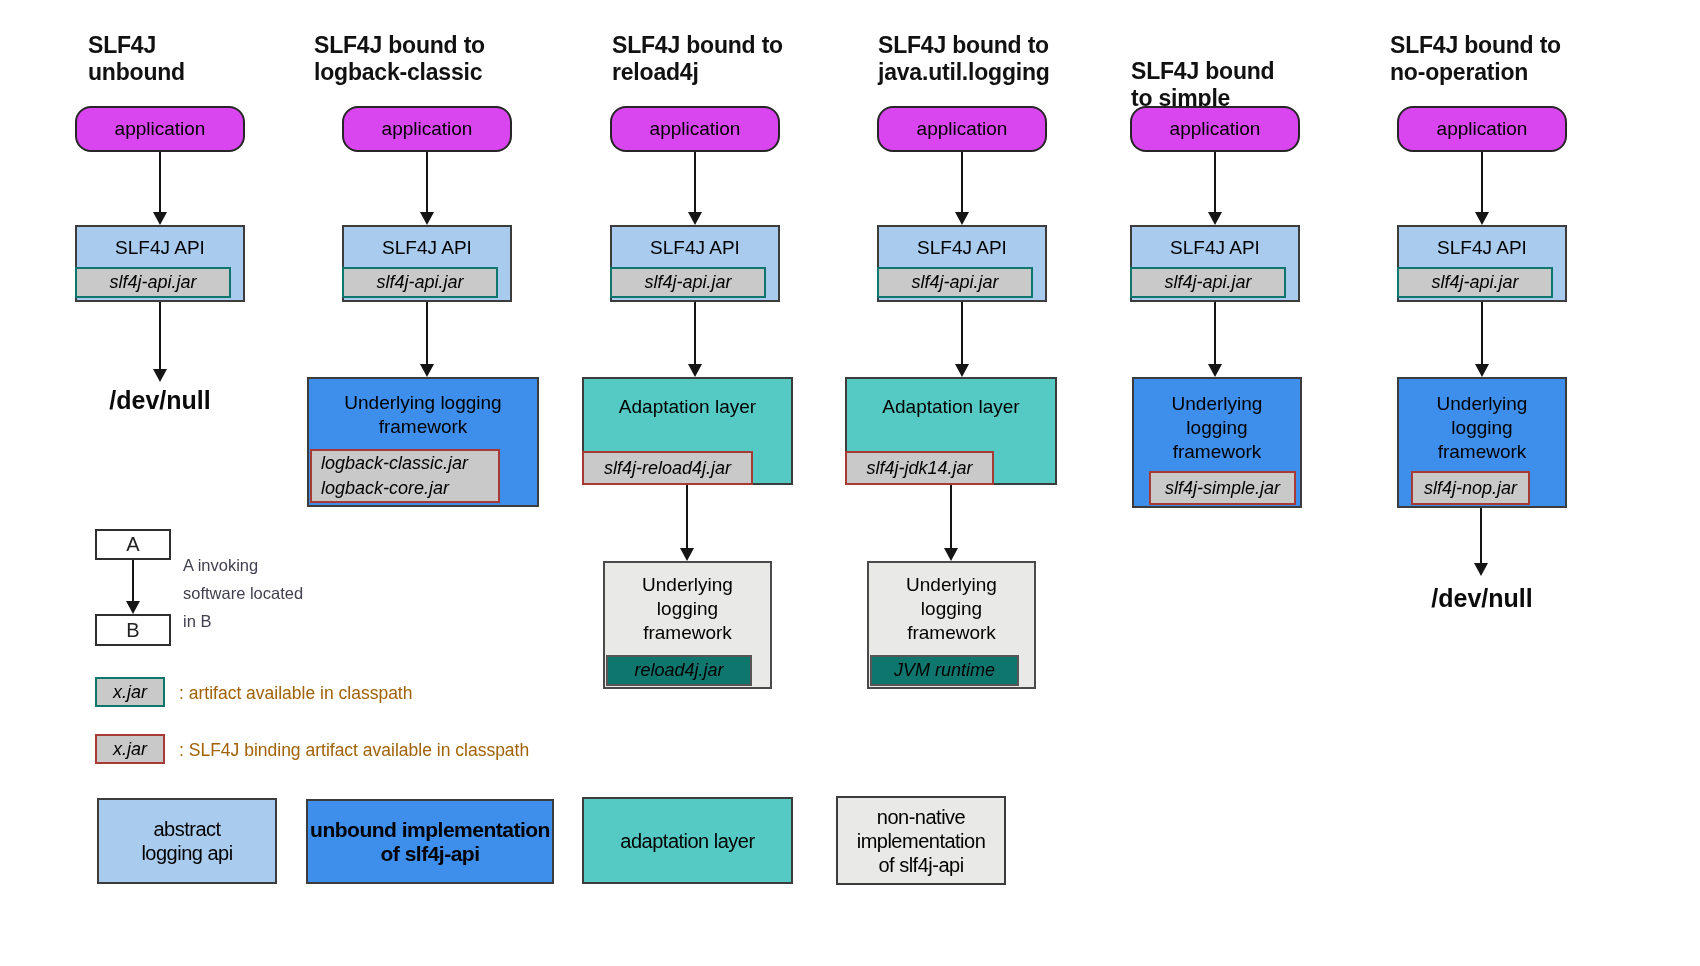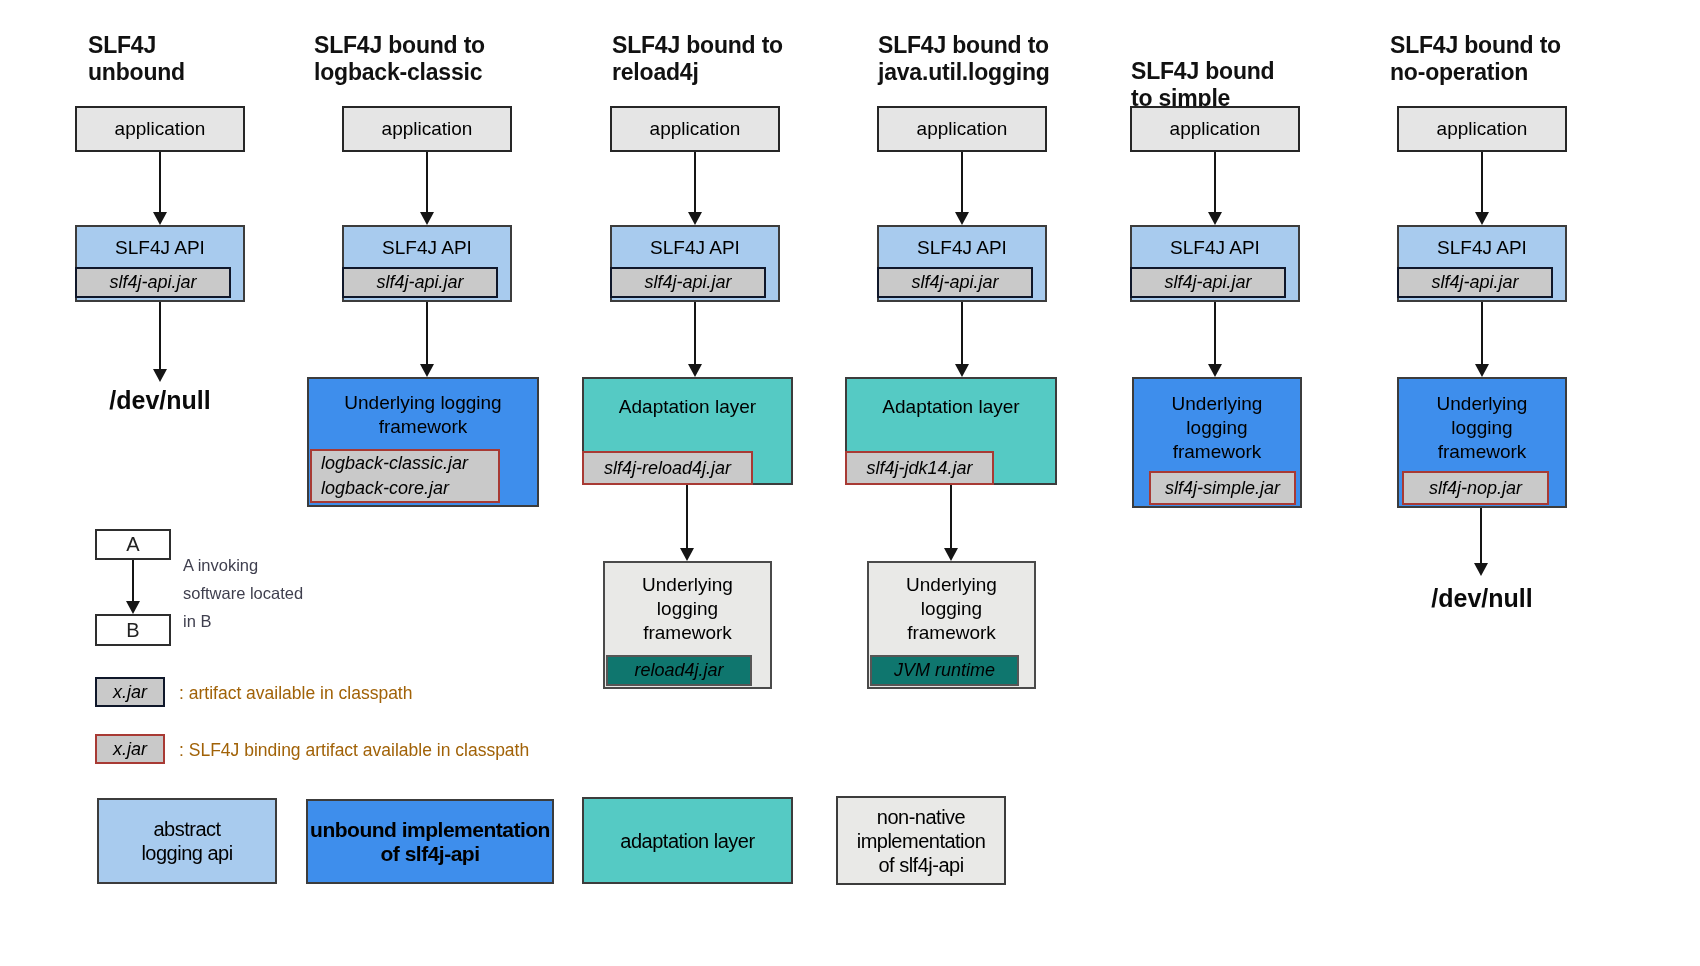--- a/index.html
+++ b/index.html
@@ -13,29 +13,29 @@
     position:absolute;font-weight:bold;font-size:23px;line-height:27px;color:#111;
     letter-spacing:-0.2px;
   }
   
   .dbox{
     position:absolute;box-sizing:border-box;border:2px solid #3c3c3c;
     display:flex;align-items:center;justify-content:center;text-align:center;
     font-size:19px;color:#000;
   }
   .dbox.top-align{align-items:flex-start;}
-  .green{background:#e5e5e5;border-color:#262626;}
+  .green{background:#d946ef;border-color:#262626;border-radius:16px;}
   .lblue{background:#A8CBEE;}
   .blue{background:#3E8EEC;}
   .teal{background:#55CAC4;}
   .lgray{background:#E9E9E7;border-color:#4a4a4a;}
   .box-label{width:100%;text-align:center;line-height:24px;}
   
   .jar{
-    position:absolute;box-sizing:border-box;background:#C9C9C9;border:2px solid #0f172a;
+    position:absolute;box-sizing:border-box;background:#C9C9C9;border:2px solid #0f766e;
     font-style:italic;font-size:18px;display:flex;align-items:center;justify-content:center;
     text-align:center;color:#000;
   }
   .jar.binding{border-color:#A83A34;}
   .jar.dark{background:#0f766e;border-color:#565656;}
   .jar.left{justify-content:flex-start;text-align:left;padding-left:9px;line-height:25px;}
   
   .arrow{position:absolute;width:14px;margin-left:-7px;}
   .arrow .shaft{position:absolute;left:6px;top:0;bottom:11px;width:2px;background:#151515;}
   .arrow .head{position:absolute;left:0;bottom:0;width:0;height:0;
@@ -205,21 +205,21 @@
   <div class="dbox blue top-align" style="left:1132px;top:377px;width:170px;height:131px;">
     <div class="box-label pre" style="margin-top:13px;">Underlying
 logging
 framework</div>
     <div class="jar binding" style="left:15px;bottom:1px;width:147px;height:34px;">slf4j-simple.jar</div>
   </div>
   <div class="dbox blue top-align" style="left:1397px;top:377px;width:170px;height:131px;">
     <div class="box-label pre" style="margin-top:13px;">Underlying
 logging
 framework</div>
-    <div class="jar binding" style="left:3px;bottom:1px;width:147px;height:34px;">slf4j-nop.jar</div>
+    <div class="jar binding" style="left:12px;bottom:1px;width:119px;height:34px;">slf4j-nop.jar</div>
   </div>
 
   <div class="arrow" style="left:1481px;top:508px;height:68px;">
       <i class="shaft"></i>
       <i class="head"></i>
     </div>
   <div class="devnull" style="left:1397px;top:584px;width:170px;">/dev/null</div>
 
   <div class="ab-box" style="left:95px;top:529px;width:76px;height:31px;">
       <span>A</span>

